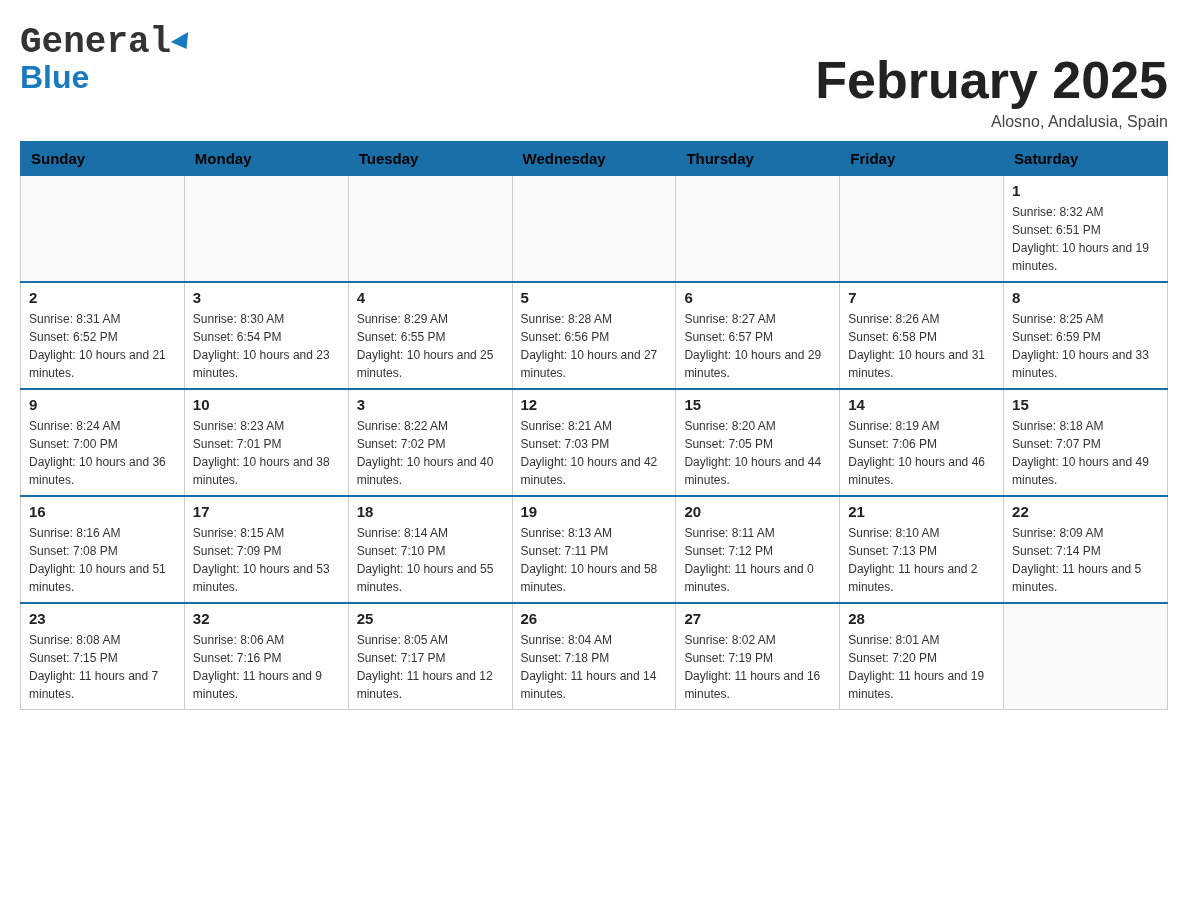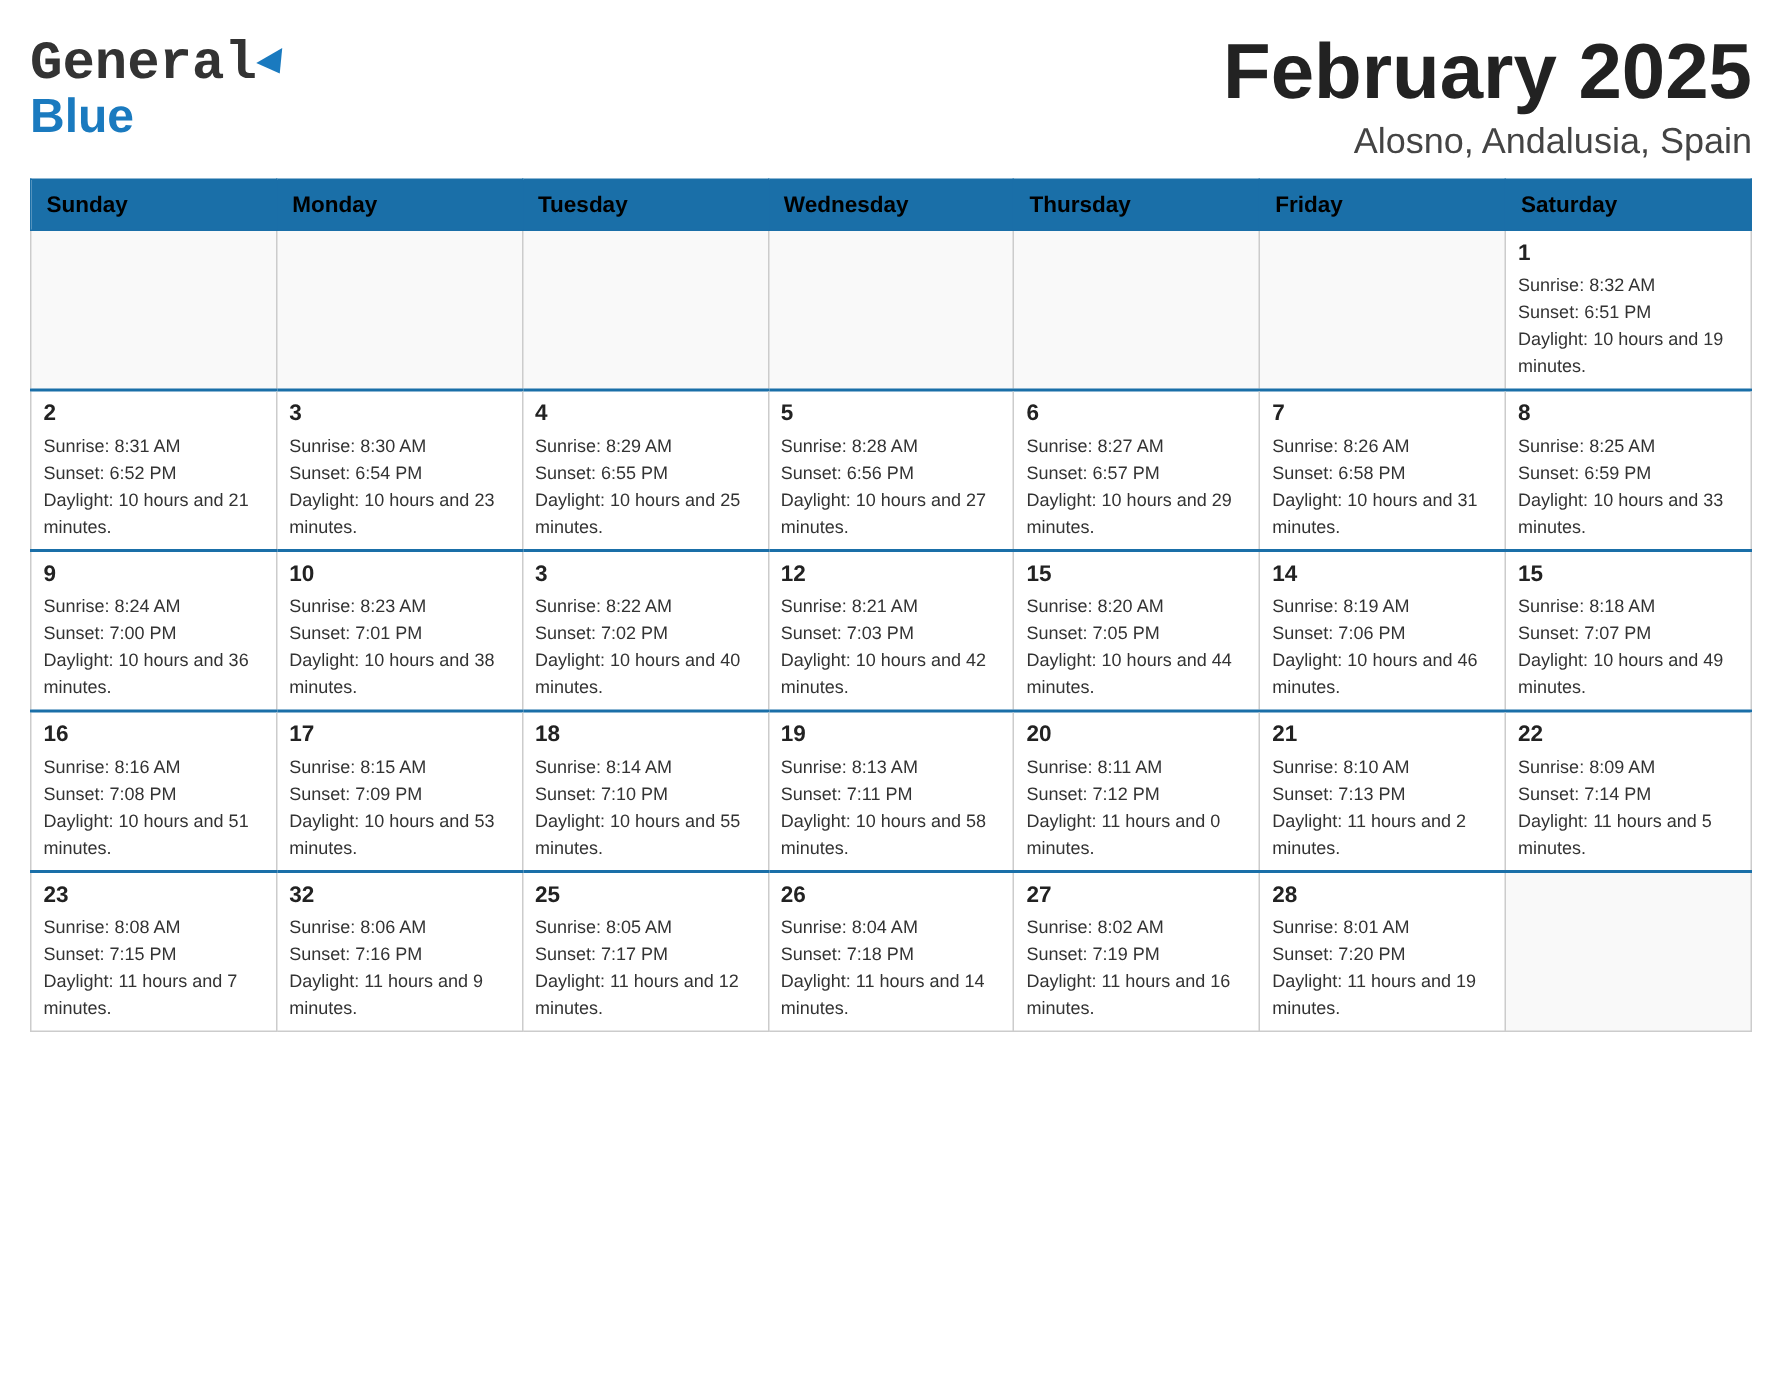--- a/index.html
+++ b/index.html
@@ -41,29 +41,30 @@
       transform: rotate(-30deg);
     }
     .logo-blue {
       color: #1a7abf;
       font-size: 32px;
       font-weight: bold;
       margin-top: -2px;
     }
     .title-section {
       text-align: right;
+      margin-top: 32px;
     }
     .month-title {
       font-size: 52px;
       font-weight: bold;
       color: #222;
       line-height: 1.1;
     }
     .location {
-      font-size: 24px;
+      font-size: 16px;
       color: #444;
       margin-top: 4px;
     }
     .calendar {
       width: 100%;
       border-collapse: collapse;
       margin-top: 10px;
     }
     .calendar th {
       background-color: #1a6fa8;

